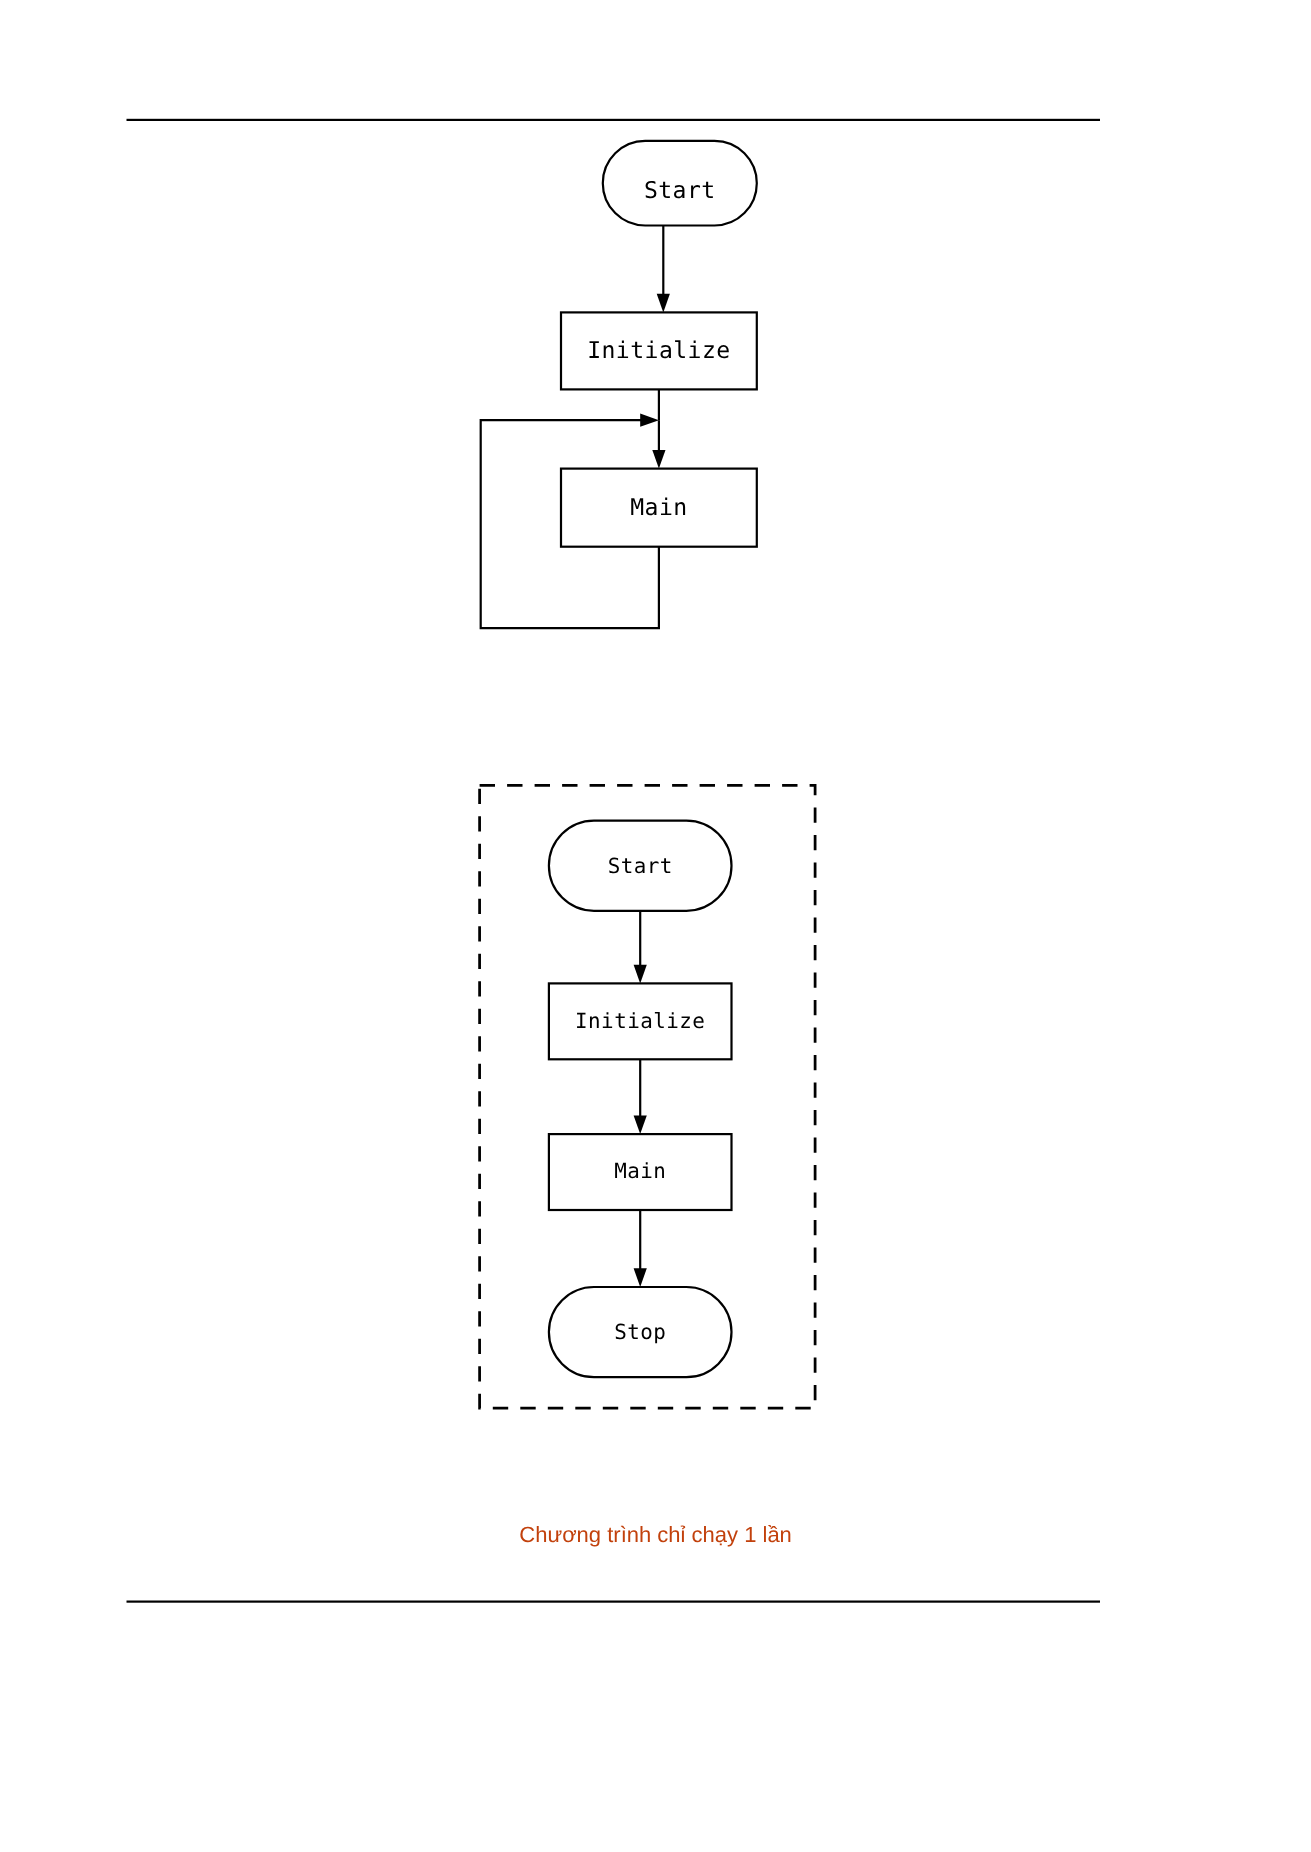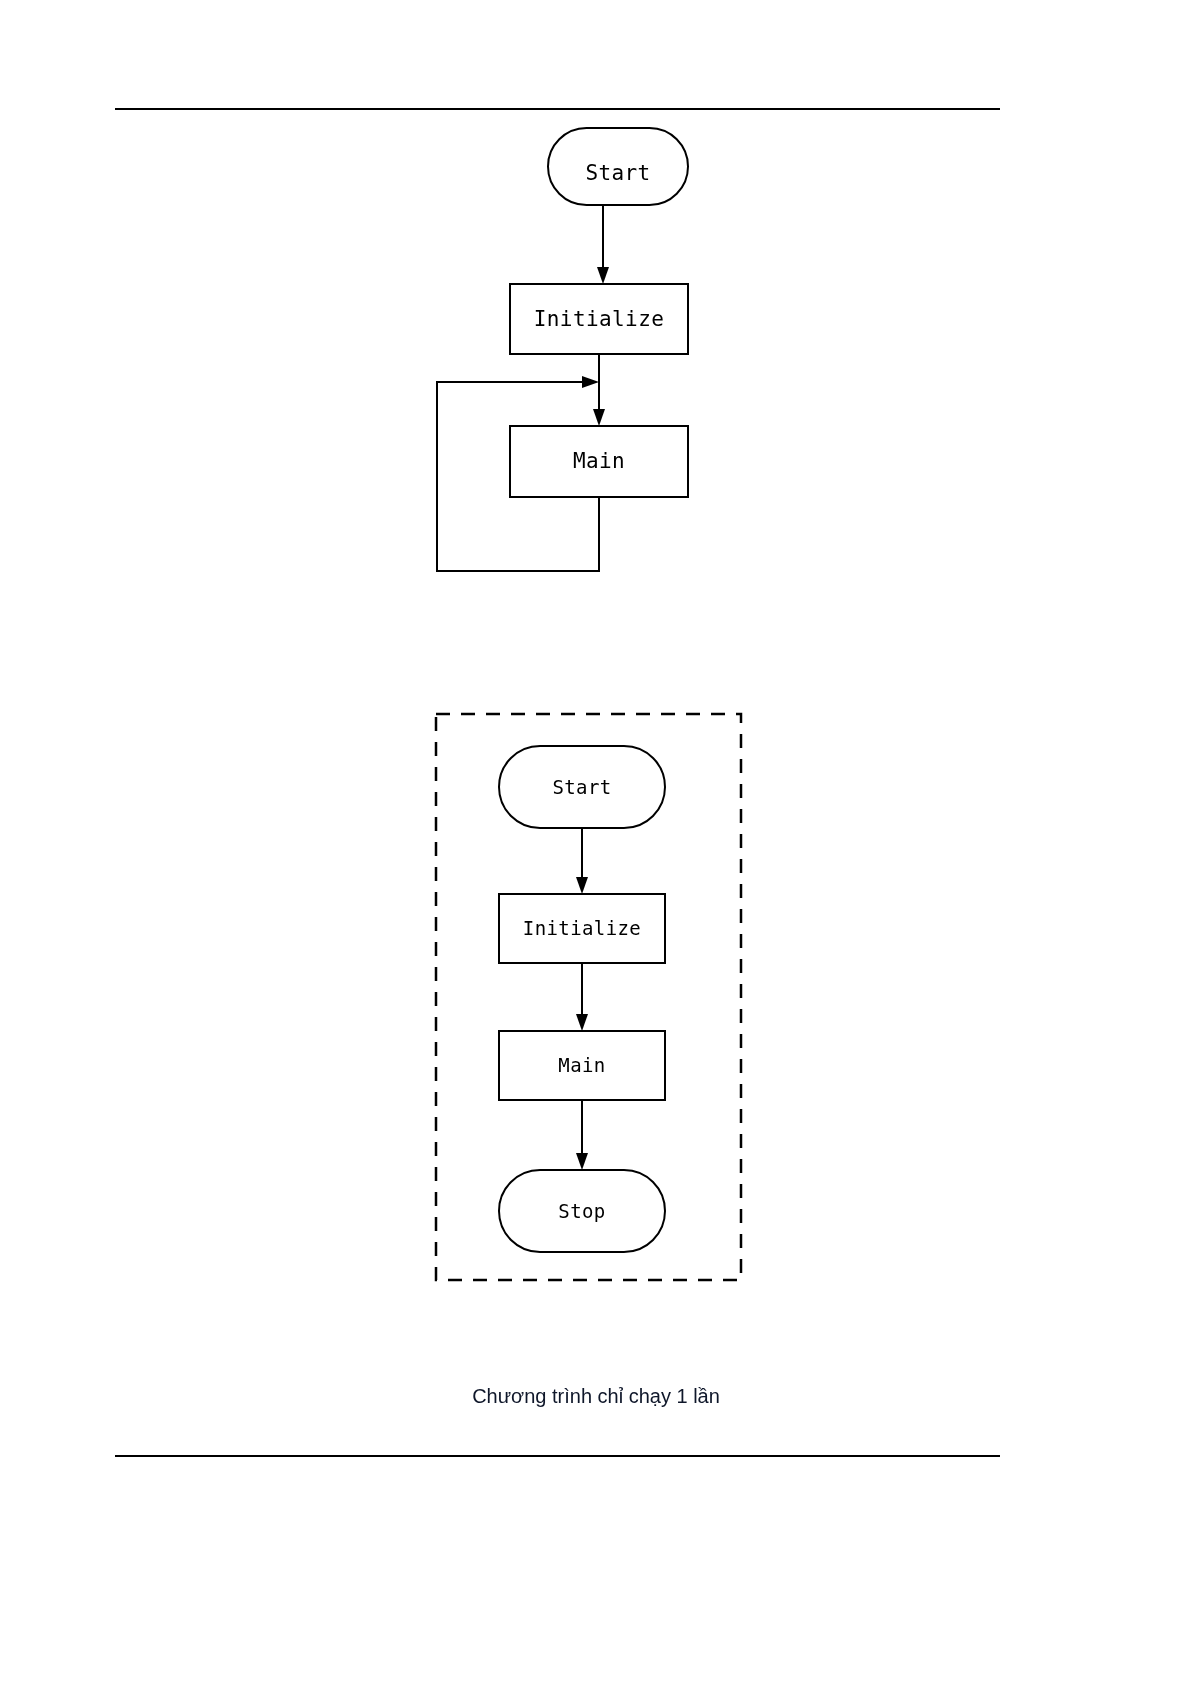--- a/index.html
+++ b/index.html
@@ -81,21 +81,21 @@
     stroke-dasharray: 14 11;
   }
   .caption {
     position: absolute;
     left: 0;
     width: 1192px;
     top: 1385px;
     text-align: center;
     font-family: "Liberation Sans", sans-serif;
     font-size: 20px;
-    color: #0f172a;
+    color: #c2410c;
   }
   #edge-sliver {
     position: absolute;
     left: 880px;
     top: 1678px;
     width: 312px;
     height: 6px;
     overflow: hidden;
     font-family: "Liberation Sans", sans-serif;
     font-size: 11px;

